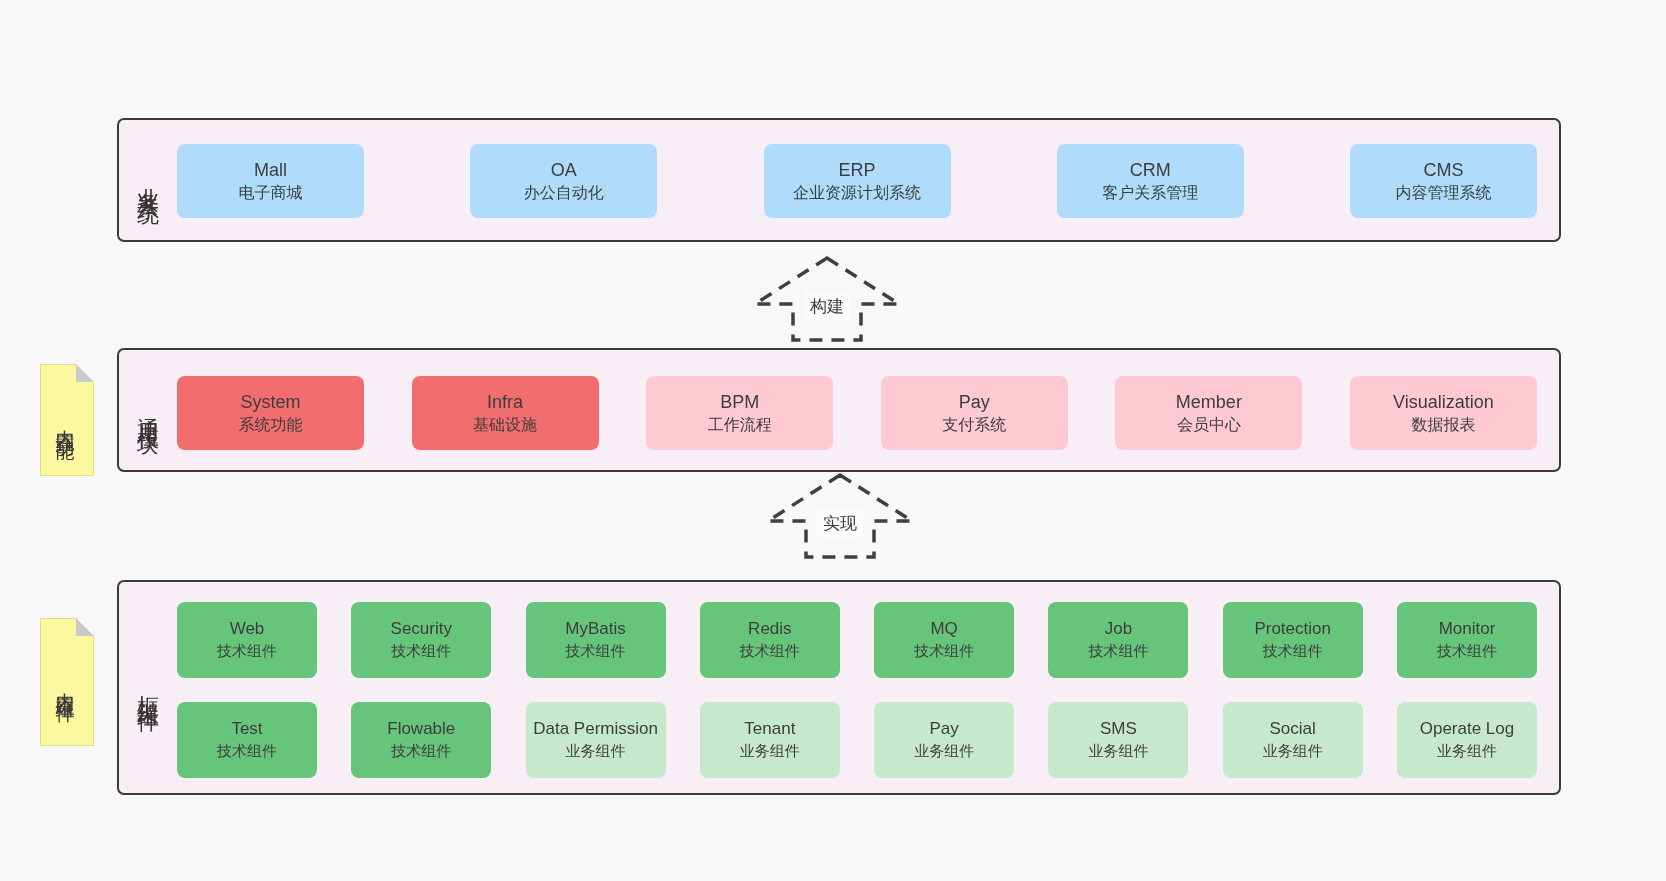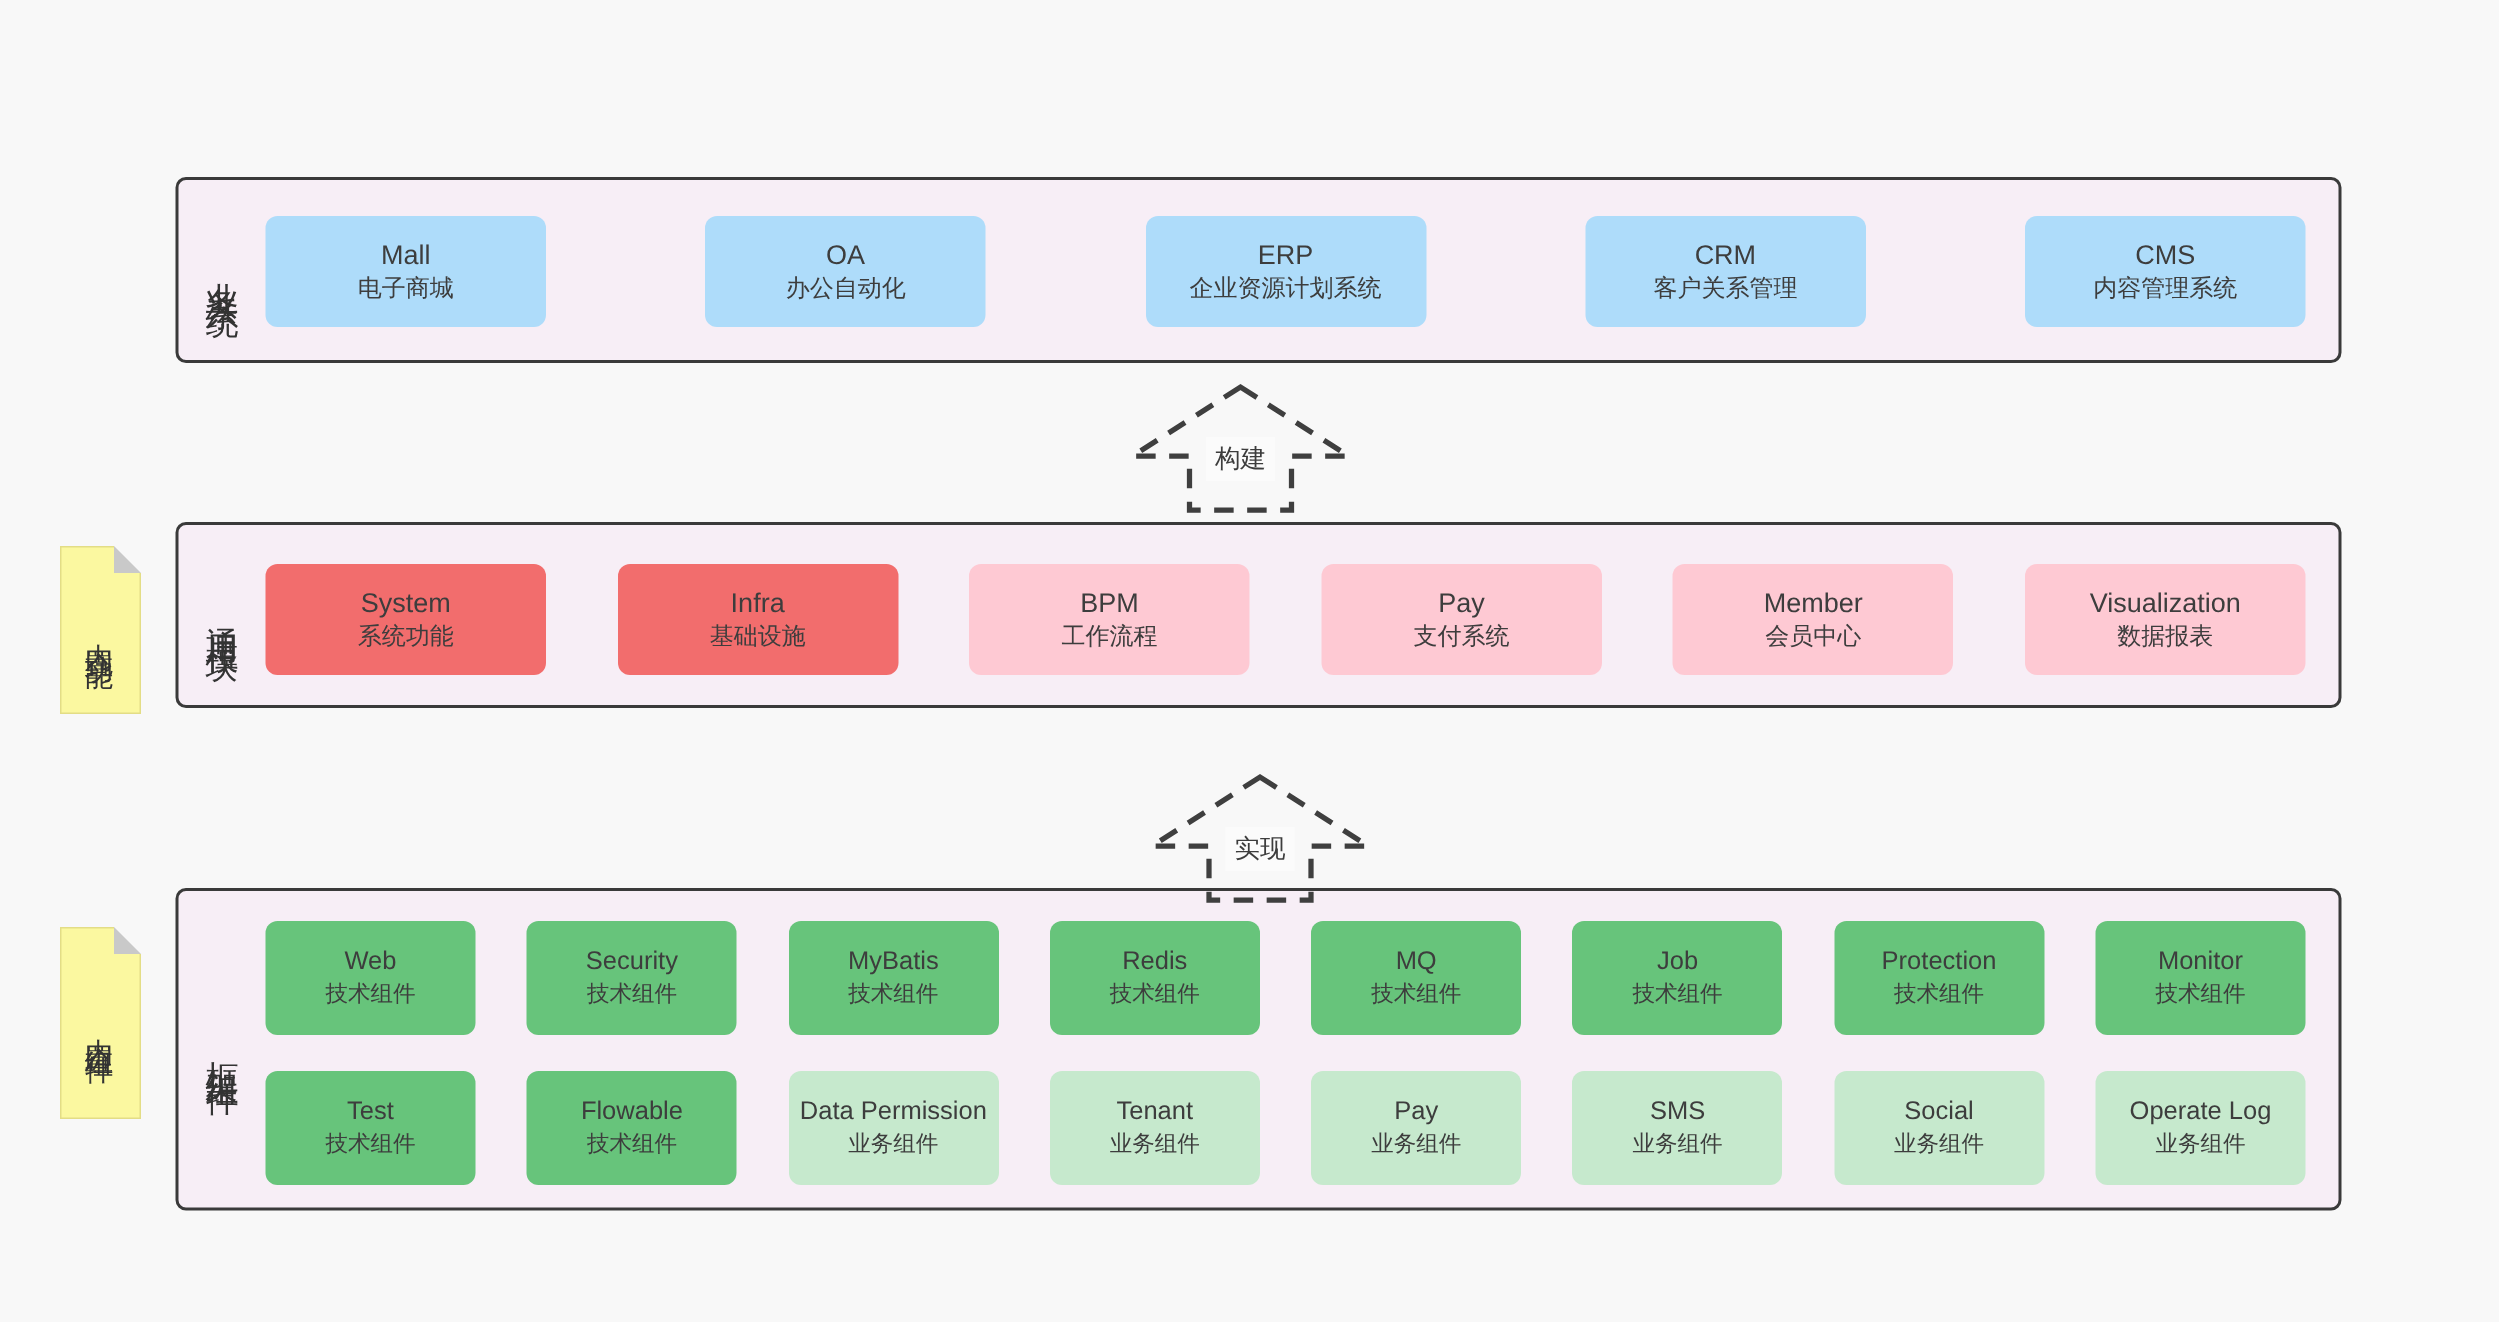--- a/index.html
+++ b/index.html
@@ -14,21 +14,21 @@
   .layer {
     position:absolute; left:88px; width:1444px;
     background:#f7eef6;
     border:2px solid #3a3a3a;
     border-radius:7px;
     z-index:1;
     margin-left:29px;
   }
   #layer-business  { top:118px; height:124px; }
   #layer-modules   { top:348px; height:124px; }
-  #layer-framework { top:592px; height:215px; }
+  #layer-framework { top:580px; height:215px; }
 
   .vlabel {
     position:absolute; left:14px; top:50%;
     transform:translateY(-50%);
     writing-mode:vertical-lr; text-orientation:upright;
     font-size:22px; letter-spacing:5px; color:#333;
     white-space:nowrap;
   }
   .boxes {
     position:absolute; left:58px; right:22px;
@@ -73,21 +73,21 @@
   .sticky .vtext {
     position:absolute; left:50%; top:52%;
     transform:translate(-58%,-50%);
     writing-mode:vertical-lr; text-orientation:upright;
     font-size:19px; letter-spacing:4px; color:#333;
     white-space:nowrap;
   }
 
   .arrow { position:absolute; width:150px; height:88px; z-index:2; }
   #arrow-build     { left:752px; top:255px; }
-  #arrow-implement { left:765px; top:515px; }
+  #arrow-implement { left:765px; top:472px; }
   .arrow svg { position:absolute; inset:0; }
   .arrow .arrow-label {
     position:absolute; left:50%; top:58%;
     transform:translate(-50%,-50%);
     background:#fbfbfb;
     padding:3px 6px;
     font-size:17px; color:#3d3d3d;
   }
 </style>
 </head>

